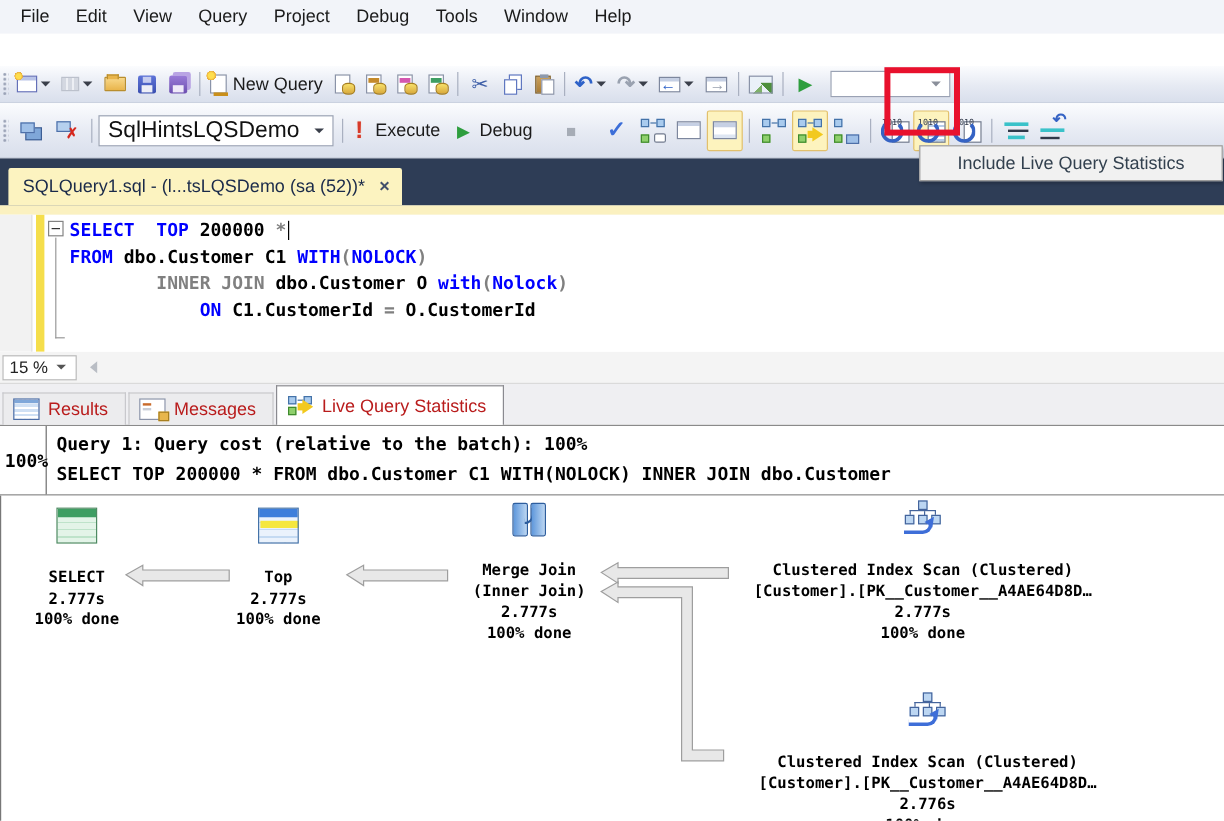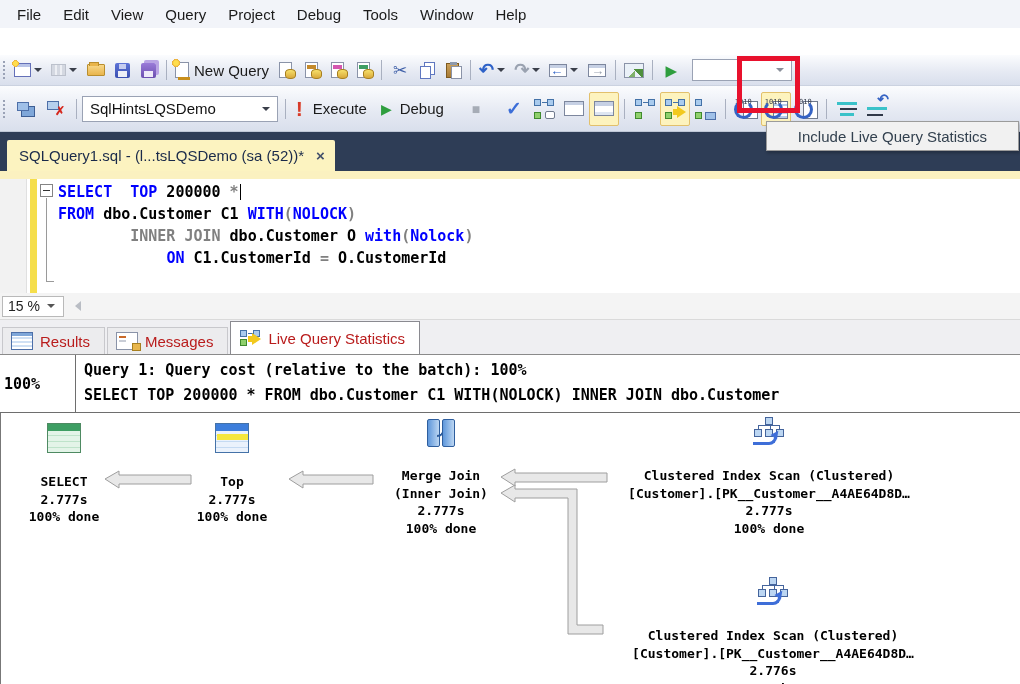--- a/index.html
+++ b/index.html
@@ -2,38 +2,38 @@
 <html><head>
 <meta charset="utf-8">
 <style>
   * { box-sizing: border-box; }
   html,body { margin:0; padding:0; }
   body {
     width:1020px; height:684px; position:relative; overflow:hidden;
     font-family:"Liberation Sans", sans-serif; background:#fff;
   }
   
-  .menubar { height:28px; background:#F2F4F9; display:flex; align-items:center; padding-left:6px; }
+  .menubar { height:28px; background:#F2F4F9; display:flex; align-items:flex-start; padding-left:6px; }
   .menu-item { padding:5px 11px; font-size:15px; color:#1b1b1b; cursor:default; }
   
   .tb { display:flex; align-items:center; background:linear-gradient(#FBFCFE,#E6EAF3 55%,#D9DFEC); }
   .tb1 { height:31px; border-bottom:1px solid #CBD2E0;margin-top:27px; }
   .tb2 { height:46px; border-bottom:1px solid #BFC7D6; }
   .grip { width:5px; height:20px; margin:0 4px 0 2px;
     background-image:radial-gradient(circle,#9AA2B6 1px,transparent 1.3px); background-size:4px 4px; }
   .sep { width:1px; height:20px; background:#A9B0C0; margin:0 5px; }
   .tbtn { height:26px; min-width:26px; display:flex; align-items:center; justify-content:center;
           border:1px solid transparent; border-radius:2px; padding:0 2px; position:relative; }
   .tb2 .tbtn { height:34px; min-width:30px; }
   .toggled { background:#FDF3BE; border-color:#E2C06C; }
   .tlabel { font-size:15px; color:#1b1b1b; margin-left:5px; }
   .dd { width:0; height:0; border-left:4px solid transparent; border-right:4px solid transparent;
         border-top:4px solid #3A3F4A; margin:0 3px; }
   .combo { background:#fff; border:1px solid #9AA2B4; height:24px; display:flex; align-items:center;
-           justify-content:space-between; padding:0 4px 0 7px; font-size:15px; color:#111; }
+           justify-content:space-between; padding:0 4px 0 7px; font-size:19px; color:#111; }
   .glyph { font-size:17px; line-height:1; }
   
   .ic { position:relative; display:inline-block; }
   .i-newwin { width:17px; height:14px; border:1px solid #6470B8; background:#fff; box-shadow:inset 0 3px 0 #B9C4E8; }
   .i-newwin::before { content:""; position:absolute; left:-3px; top:-4px; width:7px; height:7px;
      background:radial-gradient(circle,#FFDE4D 40%,#E7A93B 70%,transparent 72%); }
   .i-gridoff { width:15px; height:12px; border:1px solid #BCC1CC;
      background:repeating-linear-gradient(90deg,#D4D8E1 0 3px,#EDEFF4 3px 5px); }
   .i-folder { width:18px; height:12px; background:linear-gradient(#F8D88A,#E9B54C); border:1px solid #B98E2E; border-radius:1px; }
   .i-folder::before { content:""; position:absolute; top:-3px; left:1px; width:8px; height:3px;
@@ -133,21 +133,21 @@
   .rtab .ticon { margin-right:7px; }
   .i-rgrid { width:17px; height:13px; border:1px solid #4D6FA8; background:
      repeating-linear-gradient(#CFE0F4 0 2px,#fff 2px 4px),
      repeating-linear-gradient(90deg,#CFE0F4 0 2px,#fff 2px 4px); box-shadow:inset 0 3px 0 #7FA7D9; }
   .i-rmsg { width:12px; height:15px; background:#fff; border:1px solid #8A93A8; }
   .i-rmsg::before { content:""; position:absolute; left:2px; top:3px; width:7px; height:2px; background:#C96A2A; box-shadow:0 4px 0 #C9CDD6; }
   .i-rmsg::after { content:""; position:absolute; right:-4px; bottom:-2px; width:7px; height:6px; background:#E8B64C; border:1px solid #A77F1F; }
   
   .stats { display:flex; border-top:1px solid #8A8A8A; border-bottom:1px solid #6E6E6E; background:#fff;
      font-family:"DejaVu Sans Mono","Liberation Mono",monospace; }
-  .stats .pct { width:76px; border-right:1px solid #6E6E6E; display:flex; align-items:center; justify-content:flex-start;
+  .stats .pct { width:39px; border-right:1px solid #6E6E6E; display:flex; align-items:center; justify-content:flex-start;
      padding-left:4px; font-size:15px; font-weight:600; color:#000; }
   .stats .qtxt { flex:1; padding:3px 0 4px 8px; overflow:hidden; }
   .stats .qtxt div { font-size:15px; font-weight:600; color:#000; line-height:25px; white-space:nowrap; }
   
   .plan { position:relative; height:300px; background:#fff; border-left:1px solid #777; }
   .pnode { position:absolute; display:flex; flex-direction:column; align-items:center; }
   .pnode .plines { margin-top:20px; text-align:center; font-family:"DejaVu Sans Mono","Liberation Mono",monospace;
      font-size:13px; font-weight:bold; color:#000; line-height:17.5px; white-space:nowrap; }
   .picon { width:34px; height:30px; position:relative; }
   .icon-select { border:1px solid #4E8A62; background:

